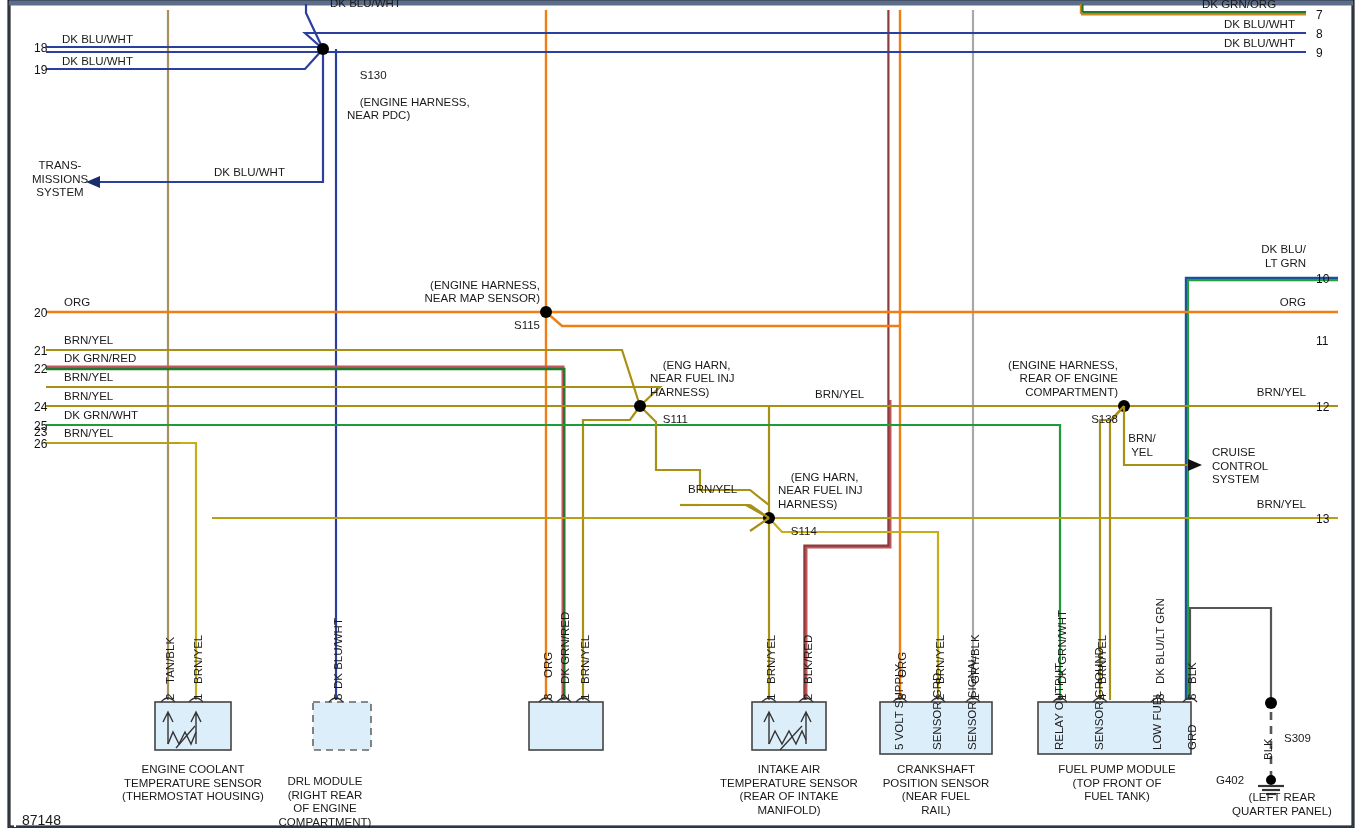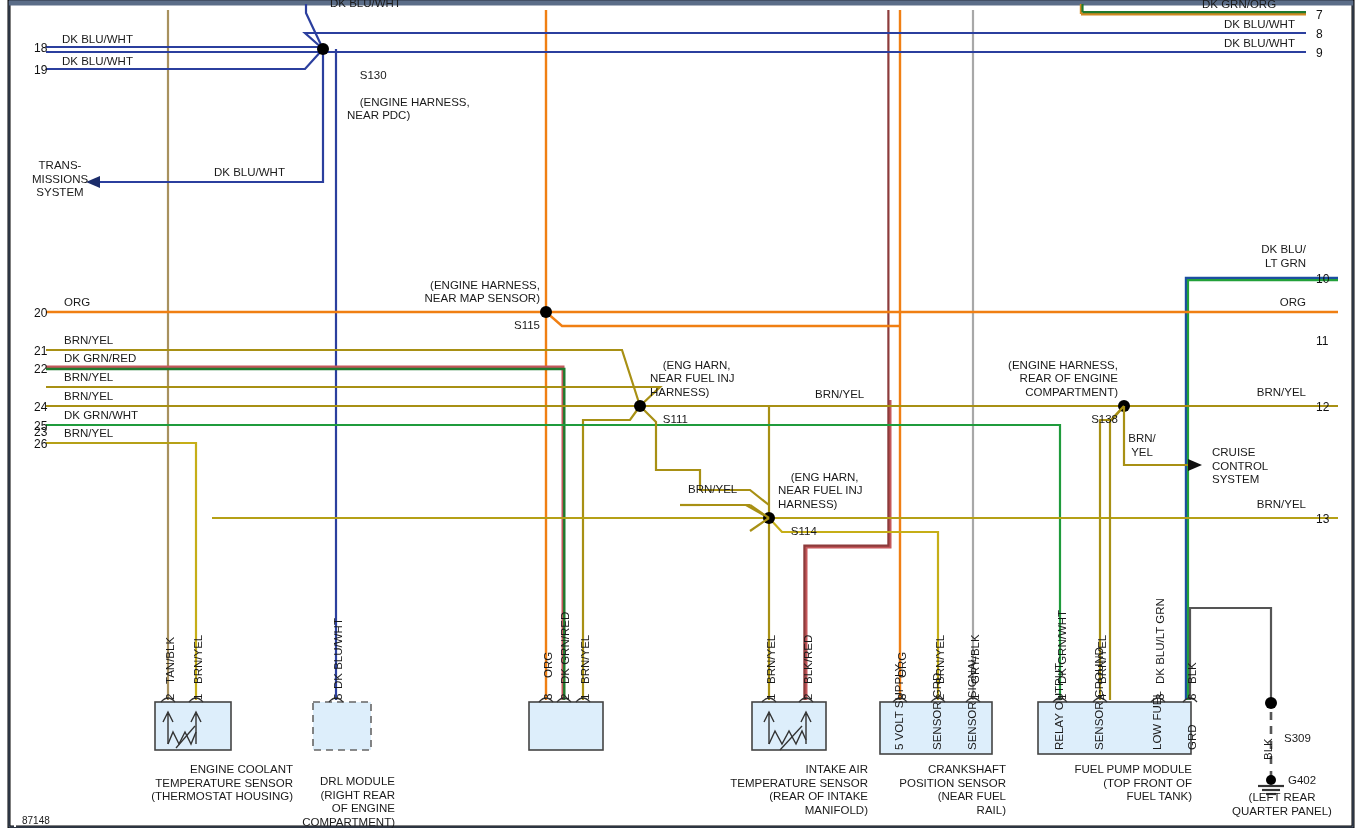--- a/index.html
+++ b/index.html
@@ -5,21 +5,21 @@
   html,body{margin:0;padding:0;background:#ffffff;}
   body{font-family:"Liberation Sans",sans-serif;}
   #root{position:relative;width:1358px;height:828px;background:#fff;overflow:hidden;}
   #frame{position:absolute;left:0;top:0;width:1358px;height:828px;}
   .lbl{position:absolute;font-size:11.5px;color:#1a1a1a;line-height:13.5px;white-space:pre;}
   .lbl.c{text-align:center;}
   .lbl.r{text-align:right;}
   .vlbl{position:absolute;font-size:11.5px;color:#1a1a1a;white-space:nowrap;
         transform-origin:0 0;transform:rotate(-90deg);}
   .tnum{position:absolute;font-size:12px;color:#111;white-space:nowrap;}
-  .compname{position:absolute;font-size:11.5px;color:#1a1a1a;line-height:13.5px;text-align:right;white-space:pre;}
+  .compname{position:absolute;font-size:11.5px;color:#1a1a1a;line-height:13.5px;text-align:center;white-space:pre;}
 </style>
 </head>
 <body>
 
 <div id="root">
   <svg id="frame" width="1358" height="828" viewBox="0 0 1358 828" xmlns="http://www.w3.org/2000/svg">
 
     <rect x="9" y="1" width="1344" height="826" fill="none" stroke="#000" stroke-width="3"></rect>
     <rect x="9" y="1" width="1344" height="826" fill="none" stroke="#5a6a84" stroke-width="1"></rect>
     <line x1="15" y1="1" x2="15" y2="827" stroke="#ffffff" stroke-width="2"></line>
@@ -241,21 +241,21 @@
 SYSTEM</div>
   <div class="lbl c" style="left:1118px;top:432px;width:48px;">BRN/
 YEL</div>
 
   <div class="lbl" style="left:330px;top:-3px;">DK BLU/WHT</div>
   <div class="lbl" style="left:214px;top:166px;">DK BLU/WHT</div>
   <div class="lbl" style="left:815px;top:388px;">BRN/YEL</div>
   <div class="lbl" style="left:688px;top:483px;">BRN/YEL</div>
 
   <div class="vlbl" style="left:1262px;top:760px;">BLK</div>
-  <div class="lbl" style="left:1288px;top:774px;text-align:center;">G402</div>
+  <div class="lbl" style="left:1216px;top:774px;text-align:center;">G402</div>
   <div class="lbl c" style="left:1212px;top:791px;width:140px;">(LEFT REAR
 QUARTER PANEL)</div>
 
   <div class="vlbl" style="left:164px;top:684px;">TAN/BLK</div>
   <div class="vlbl" style="left:164px;top:700px;">2</div>
   <div class="vlbl" style="left:192px;top:684px;">BRN/YEL</div>
   <div class="vlbl" style="left:192px;top:700px;">1</div>
   <div class="compname" style="left:93px;top:763px;width:200px;">ENGINE COOLANT
 TEMPERATURE SENSOR
 (THERMOSTAT HOUSING)</div>
@@ -312,14 +312,14 @@
 OUTPUT</div>
   <div class="vlbl" style="left:1093px;top:750px;line-height:12px;">SENSOR
 GROUND</div>
   <div class="vlbl" style="left:1151px;top:750px;line-height:12px;">LOW
 FUEL</div>
   <div class="vlbl" style="left:1186px;top:750px;line-height:12px;">GRD</div>
   <div class="compname" style="left:1042px;top:763px;width:150px;">FUEL PUMP MODULE
 (TOP FRONT OF
 FUEL TANK)</div>
 
-  <div class="lbl" style="left:22px;top:814px;font-size:10px;">87148</div>
+  <div class="lbl" style="left:22px;top:814px;font-size:14px;">87148</div>
 </div>
 
 </body></html>

